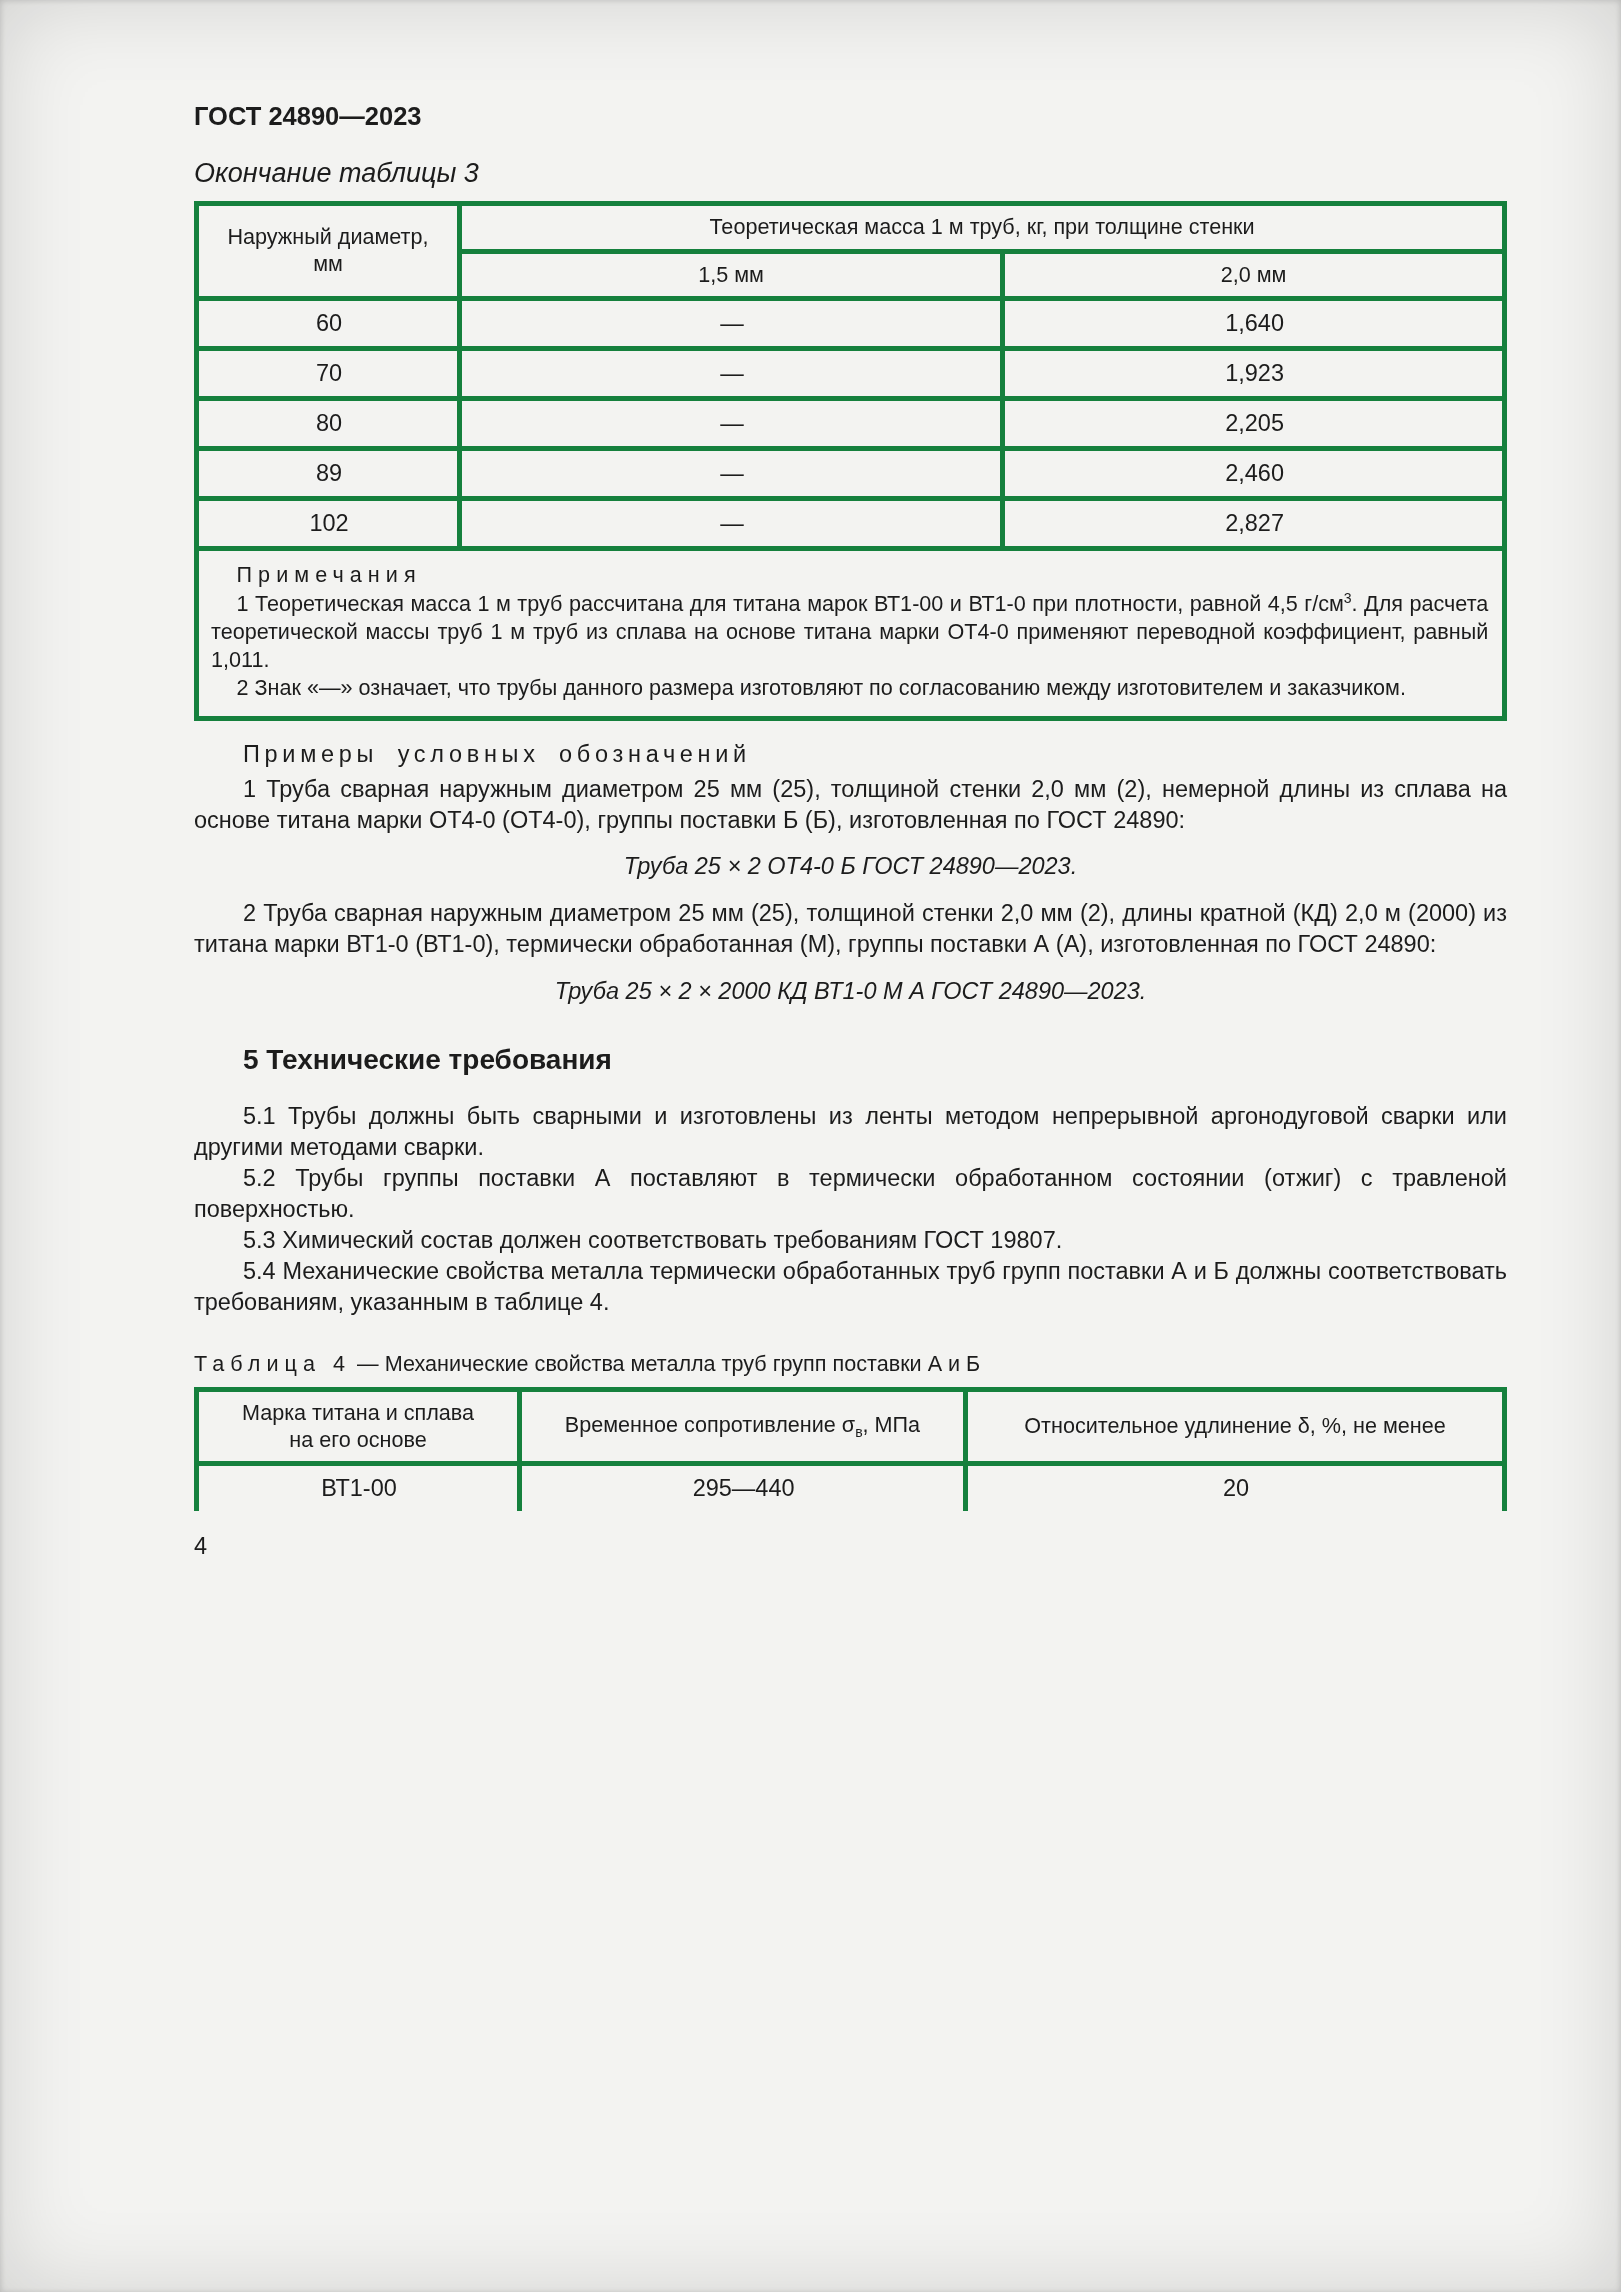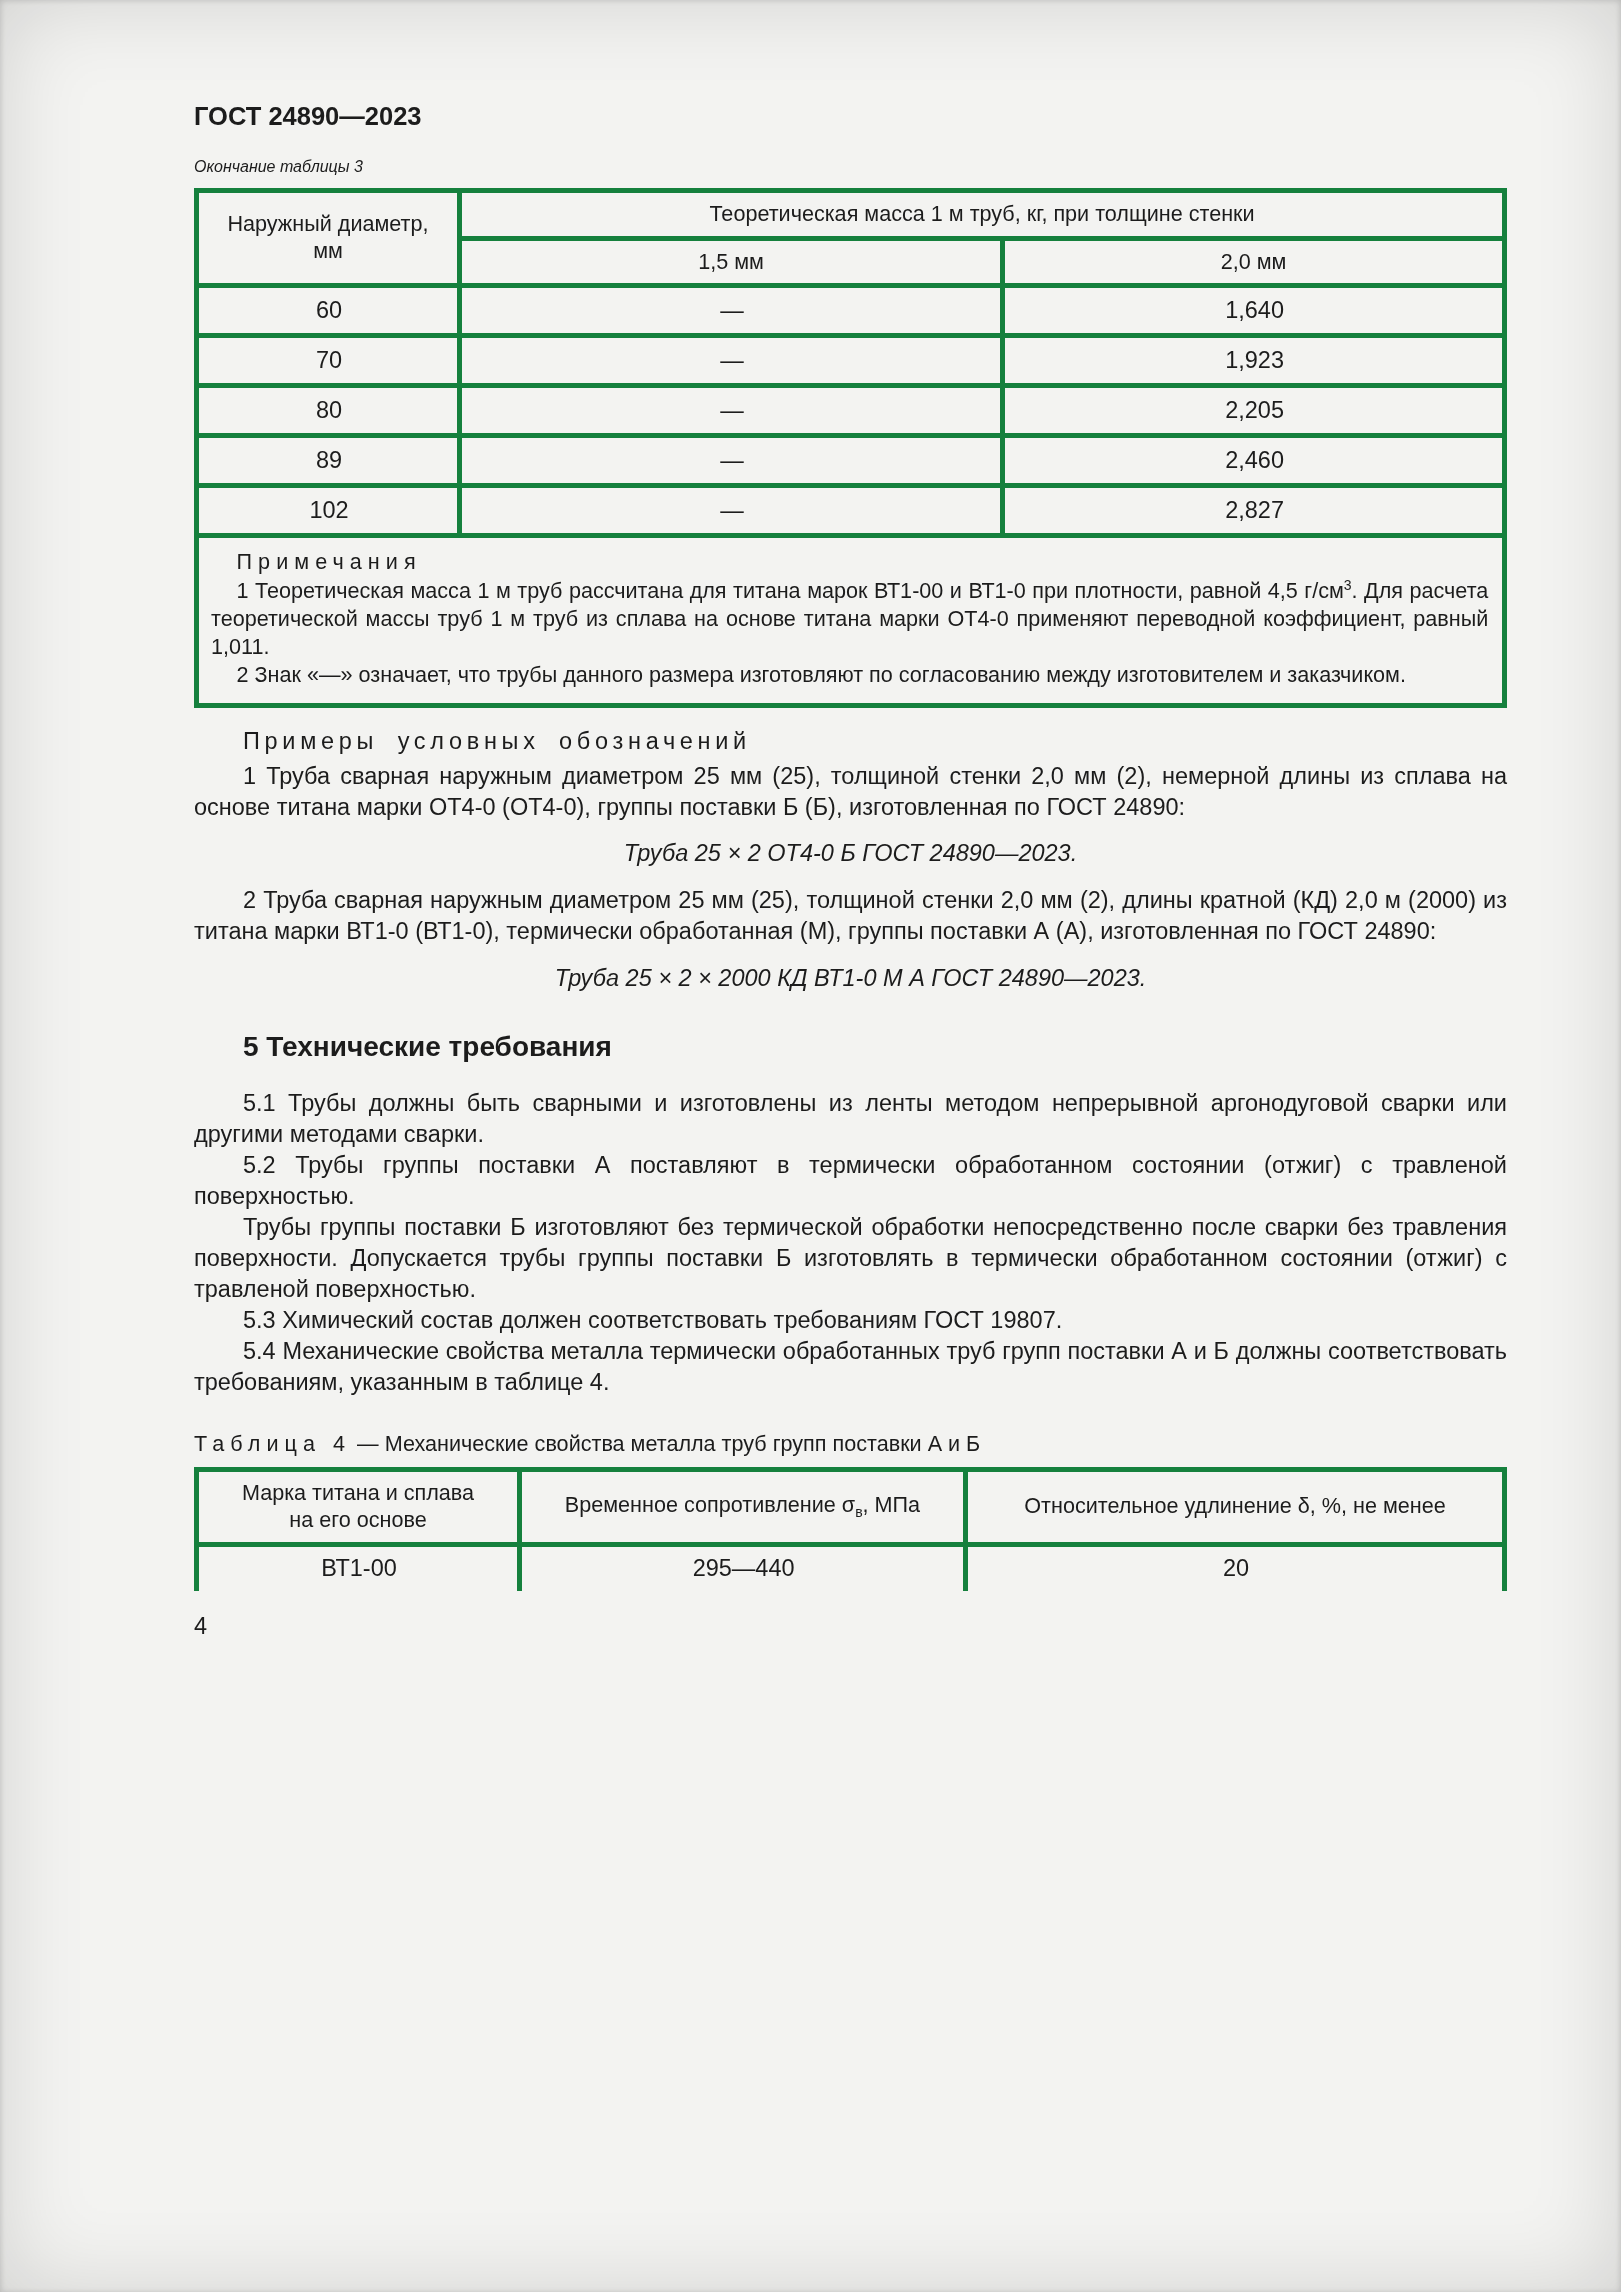--- a/index.html
+++ b/index.html
@@ -23,21 +23,21 @@
     left: 194px;
     top: 102px;
     width: 1313px;
   }
   .doc-number {
     font-size: 25.5px;
     font-weight: bold;
     margin: 0 0 27.4px 0;
   }
   .table3-caption {
-    font-size: 16px;
+    font-size: 27px;
     font-style: italic;
     margin: 0 0 11.8px 0;
   }
   table.gost-table {
     width: 100%;
     border-collapse: collapse;
     border: 2px solid #2b2b2b;
     table-layout: fixed;
   }
   .gost-table th, .gost-table td {
@@ -188,21 +188,20 @@
     <p class="example">Труба 25 × 2 ОТ4-0 Б ГОСТ 24890—2023.</p>
 
     <p class="para">2 Труба сварная наружным диаметром 25 мм (25), толщиной стенки 2,0 мм (2), длины кратной (КД) 2,0 м (2000) из титана марки ВТ1-0 (ВТ1-0), термически обработанная (М), группы поставки А (А), изготовленная по ГОСТ 24890:</p>
 
     <p class="example">Труба 25 × 2 × 2000 КД ВТ1-0 М А ГОСТ 24890—2023.</p>
 
     <h2 class="h5">5 Технические требования</h2>
 
     <p class="para">5.1 Трубы должны быть сварными и изготовлены из ленты методом непрерывной аргонодуговой сварки или другими методами сварки.</p>
     <p class="para">5.2 Трубы группы поставки А поставляют в термически обработанном состоянии (отжиг) с травленой поверхностью.</p>
-    <p class="para">Трубы группы поставки Б изготовляют без термической обработки непосредственно после сварки без травления поверхности. Допускается трубы группы поставки Б изготовлять в термически обработанном состоянии (отжиг) с травленой поверхностью.</p>
     <p class="para">5.3 Химический состав должен соответствовать требованиям ГОСТ 19807.</p>
     <p class="para">5.4 Механические свойства металла термически обработанных труб групп поставки А и Б должны соответствовать требованиям, указанным в таблице 4.</p>
 
     <p class="t4caption"><span class="sp">Таблица 4</span> <span>— Механические свойства металла труб групп поставки А и Б</span></p>
 
     <table class="gost-table t4">
       <colgroup>
         <col style="width:323px">
         <col style="width:446px">
         <col>

